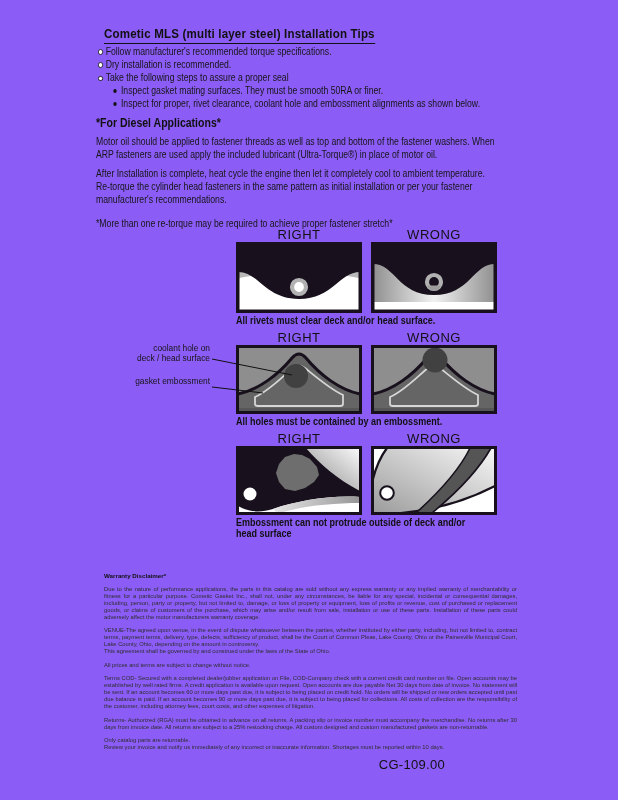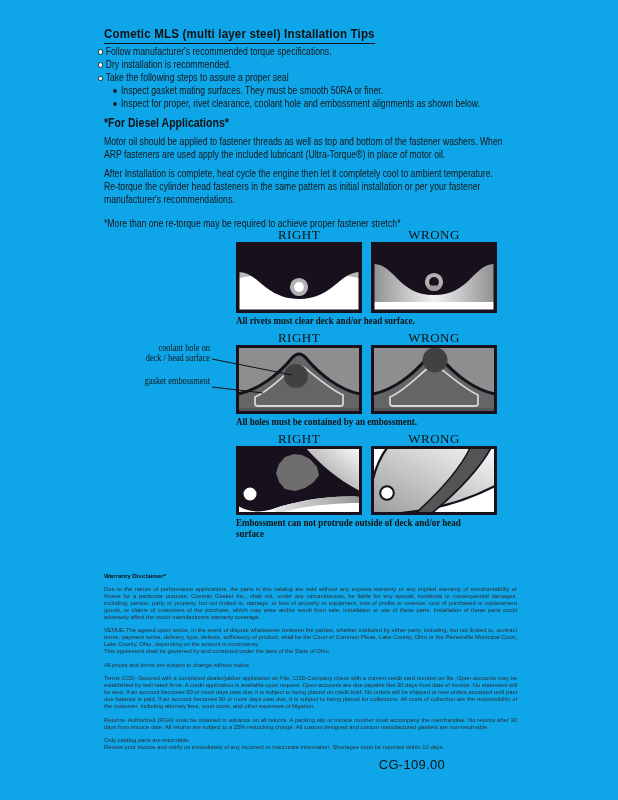--- a/index.html
+++ b/index.html
@@ -1,44 +1,44 @@
 <!DOCTYPE html>
 <html><head>
 <meta charset="utf-8">
 <style>
   html,body{margin:0;padding:0;background:#ffffff;}
-  .page{position:relative;width:618px;height:800px;background:#0ea5e9;overflow:hidden;
+  .page{position:relative;width:618px;height:800px;background:#8b5cf6;overflow:hidden;
         font-family:"Liberation Sans",sans-serif;color:#1c1c1c;}
 
   
   .sec-title{position:absolute;left:104px;top:24px;transform:scaleX(0.85);transform-origin:0 0;white-space:nowrap;}
   .title{display:inline-block;font-size:13.6px;font-weight:bold;letter-spacing:.2px;color:#111;
          border-bottom:1.7px solid #111;padding-bottom:1.5px;}
 
   
   .sec-bullets{position:absolute;left:98px;top:45px;width:560px;transform:scaleX(0.85);transform-origin:0 0;
                font-size:10.2px;line-height:13.1px;color:#161616;}
   .bullet{position:relative;padding-left:9px;}
   .bullet.lvl1::before{content:"";position:absolute;left:0;top:4.4px;width:3.6px;height:3.6px;
                        border:1px solid #222;border-radius:50%;background:#fff;}
   .bullet.lvl2{margin-left:18px;}
   .bullet.lvl2::before{content:"";position:absolute;left:0;top:4.8px;width:4.2px;height:4.2px;
                        background:#111;border-radius:50%;}
 
   
-  .sec-diesel{position:absolute;left:104px;top:116px;width:480px;}
+  .sec-diesel{position:absolute;left:96px;top:116px;width:480px;}
   .squeeze{transform:scaleX(0.85);transform-origin:0 0;width:473px;}
   .diesel-heading{font-size:12.4px;font-weight:bold;color:#111;line-height:15px;}
   .para{margin-top:5px;font-size:10.2px;line-height:12.7px;color:#161616;}
   .para.p2{margin-top:7px;}
   .note{margin-top:10px;font-size:10.2px;line-height:13px;color:#161616;}
 
   
   .sec-figures{position:absolute;left:236px;top:227px;width:262px;}
-  .figure{position:relative;margin-top:3px;font-family:Liberation Serif, serif;}
+  .figure{position:relative;margin-top:3px;}
   .figure:first-child{margin-top:0;}
   .labels{display:flex;gap:9px;}
   .labels .lab{width:126px;text-align:center;font-size:13px;line-height:15px;letter-spacing:.5px;color:#111;}
   .boxes{display:flex;gap:9px;}
   .boxes svg{display:block;}
   .caption{font-weight:bold;font-size:10.6px;line-height:11.8px;color:#111;margin-top:2px;
            transform:scaleX(0.85);transform-origin:0 0;width:308px;}
   .caption.wrap2{width:270px;}
 
   

